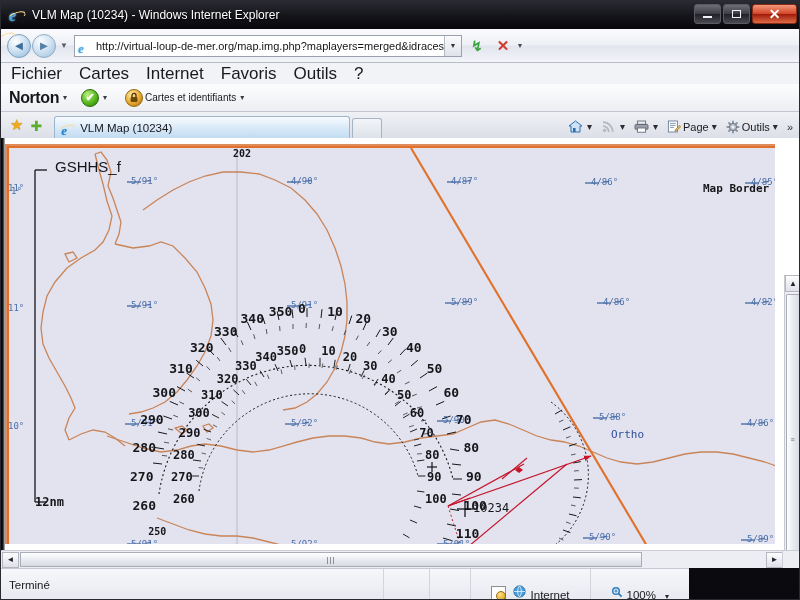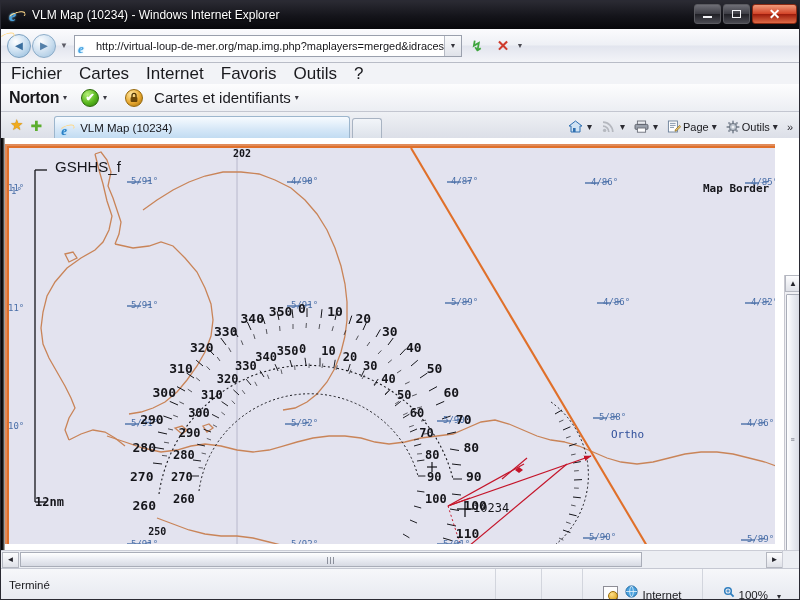--- a/index.html
+++ b/index.html
@@ -146,21 +146,21 @@
     display: flex; align-items: center; justify-content: center;
     color: #fff; font-size: 11px; font-weight: bold; line-height: 1;
   }
   .nort-lock {
     width: 18px; height: 18px; border-radius: 50%; margin-left: 18px;
     background: radial-gradient(circle at 35% 28%, #ffe7a2 0%, #e8a830 55%, #9a6a08 100%);
     border: 1px solid #97680a;
     display: flex; align-items: center; justify-content: center;
     font-size: 10px; color: #4a3000;
   }
-  .nort-label { font-size: 15px; color: #1a1a1e; margin-left: 11px; text-align: right; }
+  .nort-label { font-size: 10px; color: #1a1a1e; margin-left: 2px; text-align: right; }
 
   
   .tabbar {
     position: absolute; left: 0; top: 111px; width: 800px; height: 26px;
     background: linear-gradient(180deg,#eff1f5 0%, #dcdfe8 100%);
     display: flex; align-items: flex-end;
   }
   .fav-star {
     margin-left: 9px; margin-bottom: 4px; font-size: 15px; color: #f0ab1e;
     text-shadow: 0 0 1px #a8700a;
@@ -257,21 +257,21 @@
     font-size: 8px; color: #5e6270; letter-spacing: 1px;
   }
   .hs-rest { flex: 1; }
   .corner-box {
     position: absolute; right: 0; top: 549px; width: 17px; height: 18px;
     background: #eceef3; border-left: 1px solid #cbcdd6; border-top: 1px solid #cbcdd6;
   }
 
   
   .statusbar {
-    position: absolute; left: 0; top: 567px; width: 800px; height: 33px;
+    position: absolute; left: 0; top: 567px; width: 688px; height: 33px;
     background: linear-gradient(180deg,#f6f7fa 0%, #e7e9f0 100%);
     border-top: 1px solid #c5c8d2;
     display: flex; align-items: center;
   }
   .status-text { font-size: 11.5px; color: #1a1a1e; margin-left: 8px; }
   .status-cells { margin-left: auto; display: flex; align-items: center; height: 100%; }
   .scell {
     height: 100%; border-left: 1px solid #d2d5dd;
     display: flex; align-items: flex-end; padding: 0 20px;
   }

